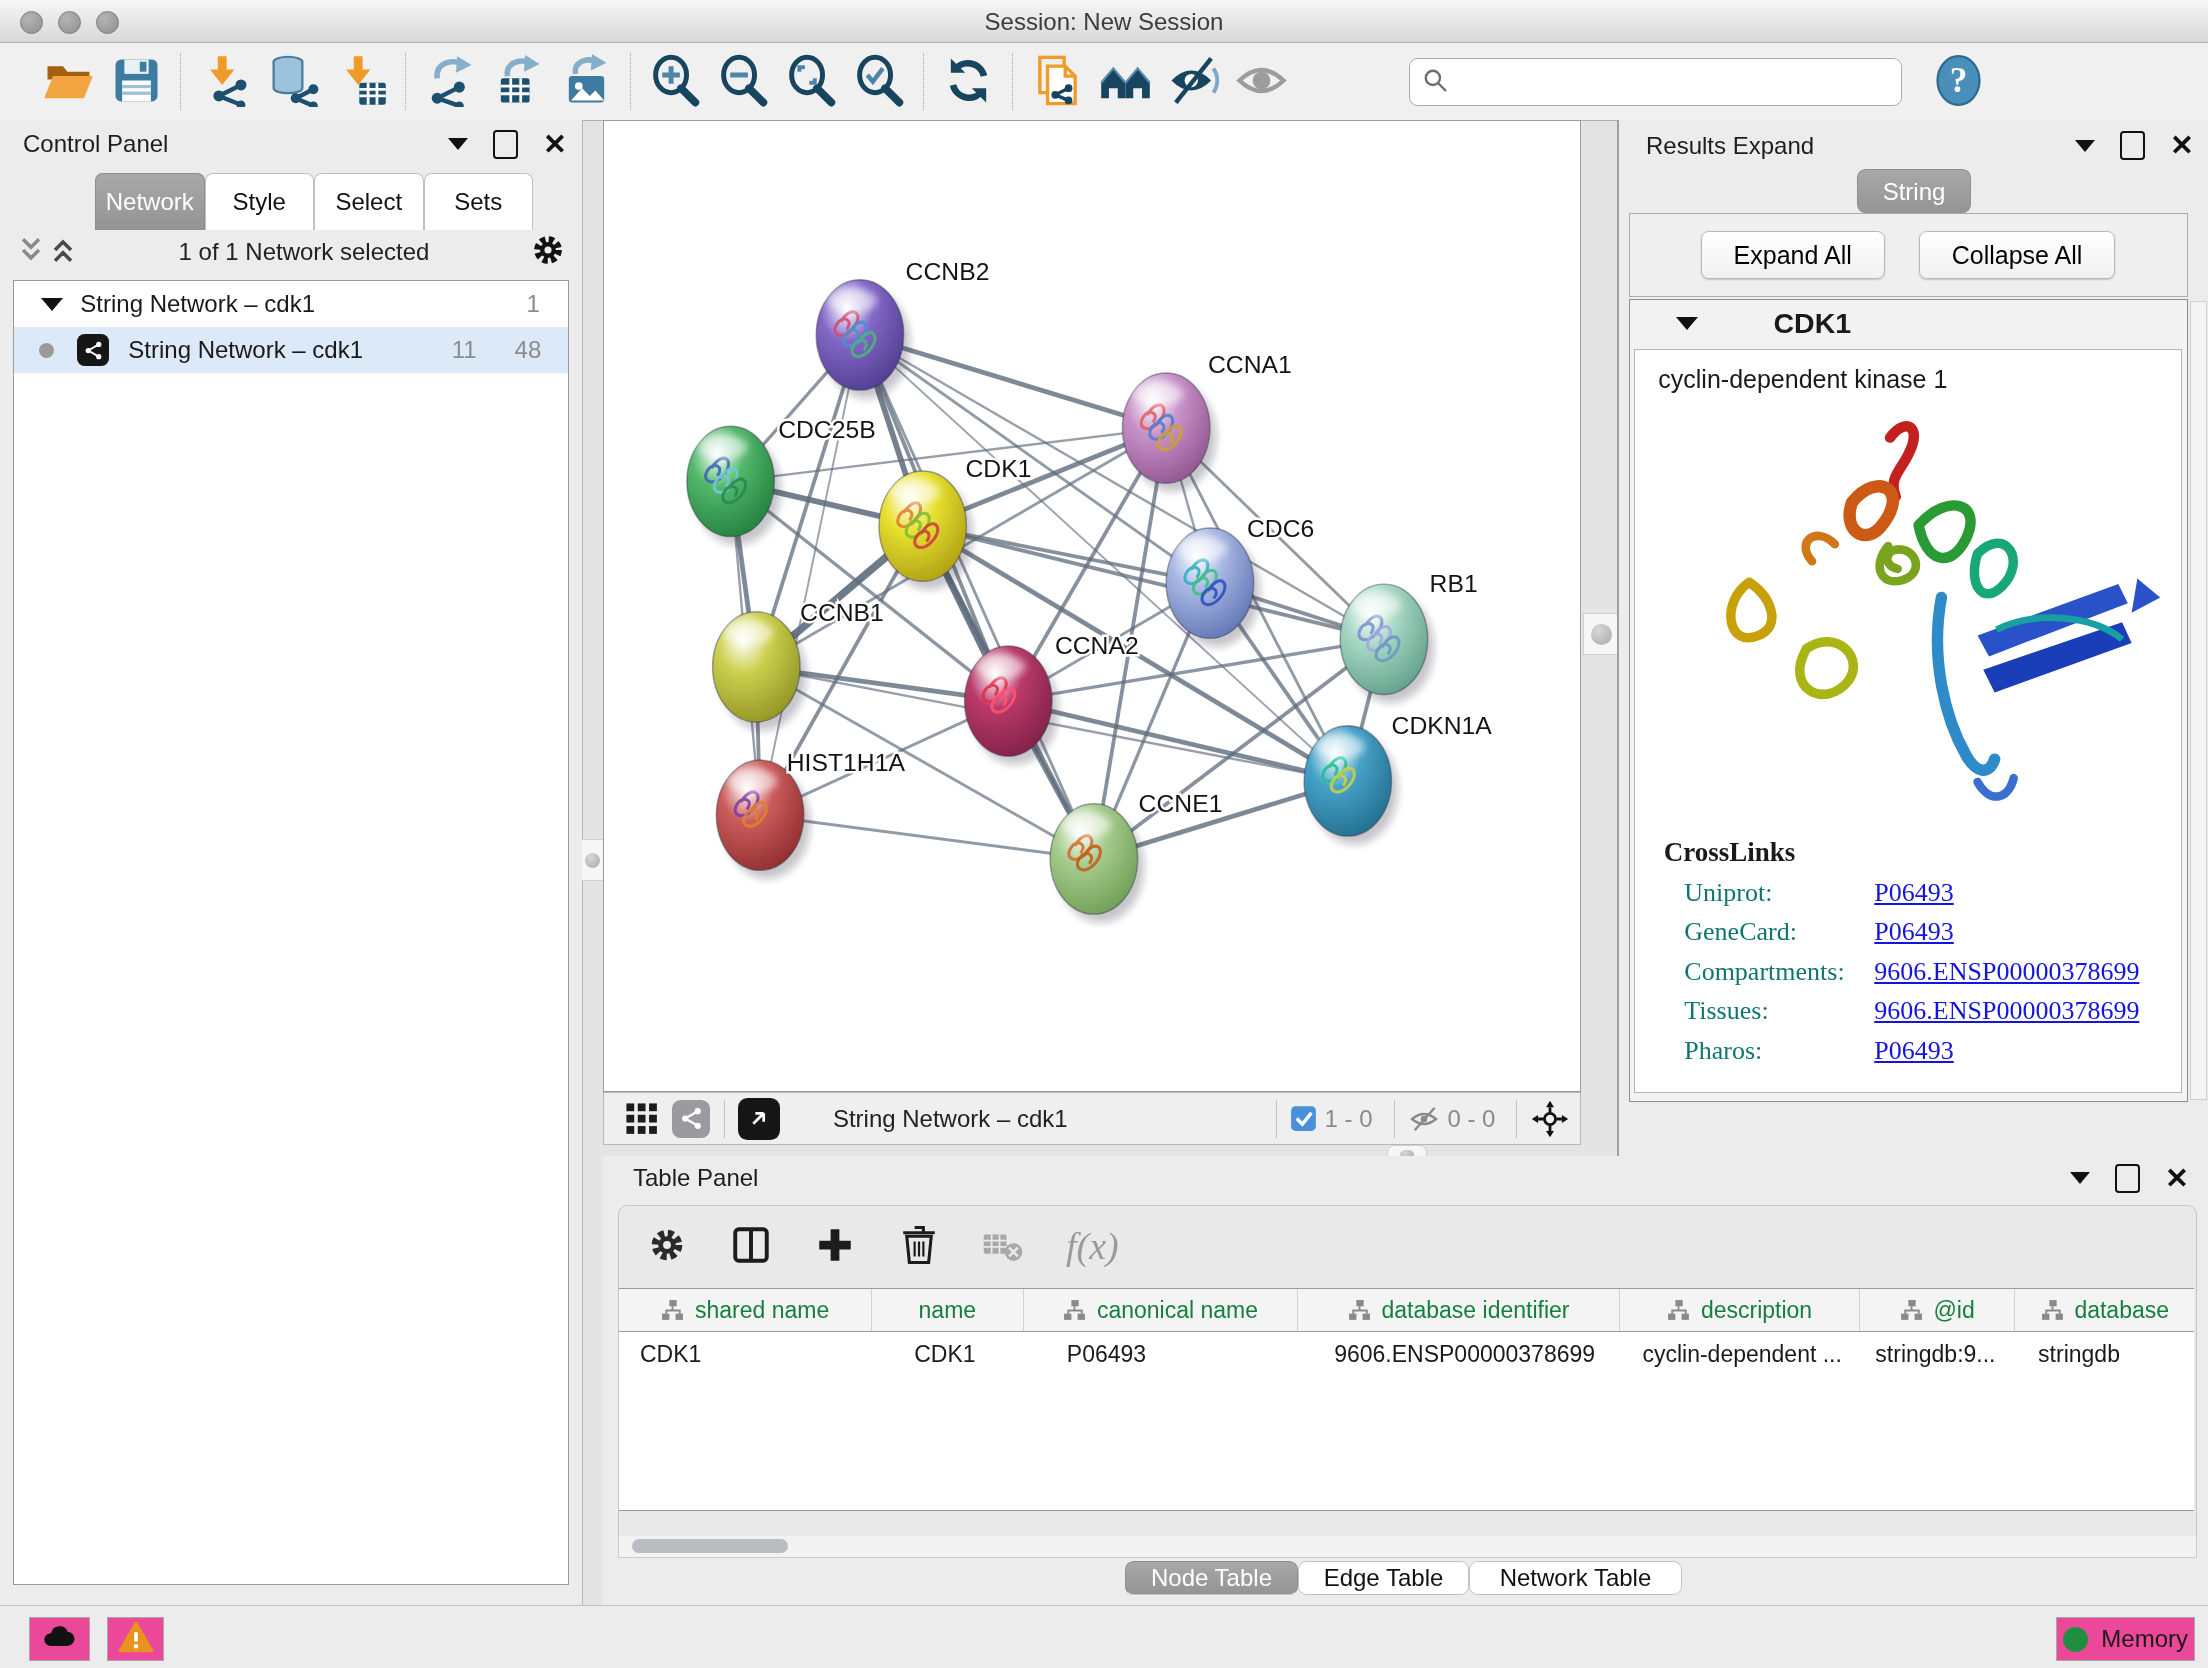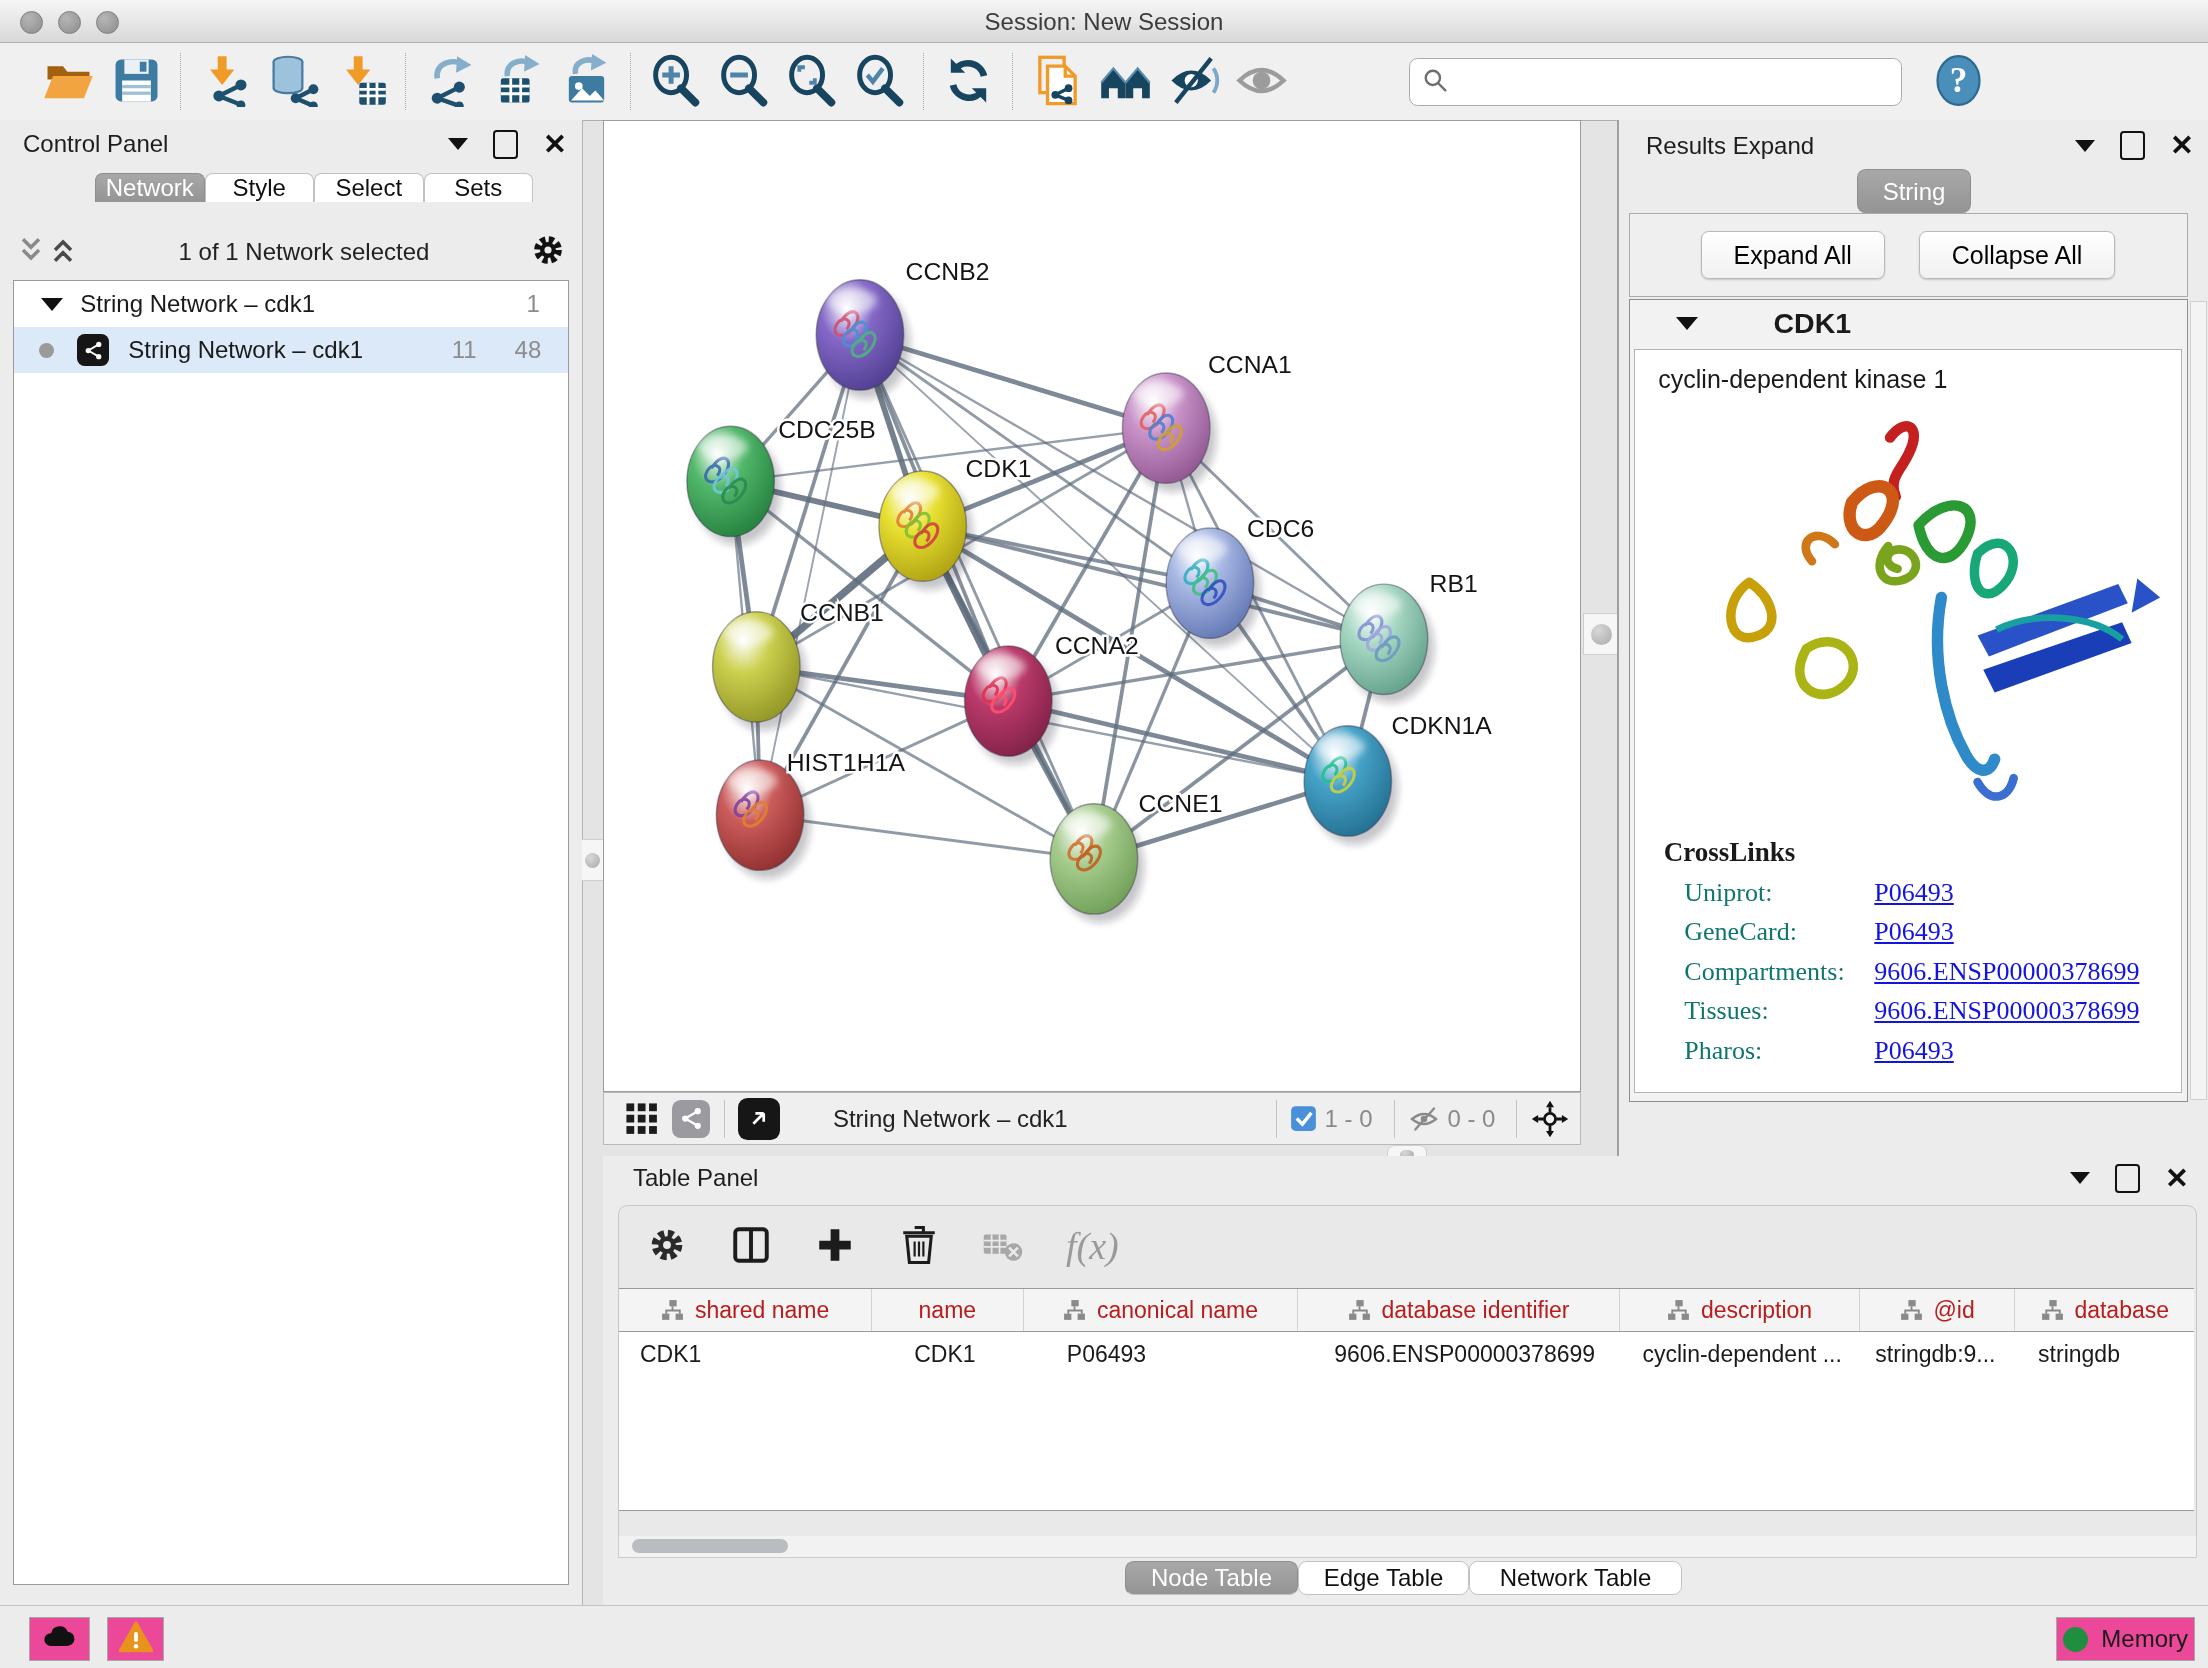--- a/index.html
+++ b/index.html
@@ -28,21 +28,21 @@
 
   
   .panel-title{font-size:24px;color:#1d1d1d;}
   .panel-ctrls{display:flex;gap:25px;align-items:center;}
   .tri-down{width:0;height:0;border-left:10.5px solid transparent;border-right:10.5px solid transparent;
     border-top:12.4px solid #111;}
   .float-box{width:21px;height:25px;border:2.9px solid #111;border-radius:3.8px;}
   .close-x{font-size:28.5px;font-weight:bold;color:#111;line-height:25px;}
 
   .tab{display:inline-block;background:#fff;border:1px solid #c2c2c2;border-bottom:none;
-    border-radius:7.6px 7.6px 0 0;font-size:24px;padding:0 0;text-align:center;color:#111;}
+    border-radius:7.6px 7.6px 0 0;font-size:24px;padding:14px 0;text-align:center;color:#111;}
   .tab.sel{background:linear-gradient(#a8a8a8,#949494);color:#fff;border-color:#8e8e8e;}
 
   
   .control-panel{left:0;top:120px;width:582px;height:1486px;background:#ececec;
     border-right:1px solid #b4b4b4;}
   .cp-header{position:absolute;left:23px;top:9.5px;right:15px;display:flex;justify-content:space-between;align-items:center;}
   .cp-tabs{position:absolute;left:95px;top:53px;width:438px;display:flex;}
   .cp-tabs .tab{flex:1;}
   .cp-sub{position:absolute;left:15px;top:107px;right:15px;height:49px;display:flex;align-items:center;}
   .cp-sub .status{flex:1;text-align:center;font-size:24px;color:#222;}
@@ -99,21 +99,21 @@
   
   .table-pane{left:603px;top:1156px;width:1605px;height:450px;background:#ececec;}
   .tp-header{position:absolute;left:30px;top:7.6px;right:19px;display:flex;justify-content:space-between;align-items:center;}
   .tp-box{position:absolute;left:15px;top:49px;width:1577px;height:331px;background:#e9e9e9;
     border:1px solid #c6c6c6;border-radius:9.5px 9.5px 0 0;}
   .tp-toolbar{height:80px;display:flex;align-items:center;gap:42px;padding-left:27px;}
   .tp-toolbar svg{width:42px;height:42px;}
   .fx{font-family:"Liberation Serif",serif;font-style:italic;font-size:38px;color:#9a9a9a;}
   .tbl{position:absolute;left:0;top:82px;width:1575px;height:221px;background:#fff;border:1px solid #9a9a9a;border-left:none;border-right:none;}
   .tbl-head{display:flex;height:42px;background:#f4f4f4;border-bottom:1px solid #9a9a9a;}
-  .th{display:flex;align-items:center;justify-content:center;gap:9.5px;font-size:23px;color:#b91c1c;
+  .th{display:flex;align-items:center;justify-content:center;gap:9.5px;font-size:23px;color:#15803d;
     border-right:1px solid #d2d2d2;overflow:hidden;white-space:nowrap;}
   .th svg{width:25px;height:25px;flex:0 0 auto;}
   .tbl-row{display:flex;height:44px;}
   .td{font-size:23px;display:flex;align-items:center;padding-left:21px;overflow:hidden;white-space:nowrap;}
   .hscroll{position:absolute;left:15px;top:380px;width:1577px;height:21px;background:#f2f2f2;border:1px solid #cccccc;border-top:none;}
   .hthumb{position:absolute;left:13.3px;top:2.9px;width:156px;height:14.3px;border-radius:7.6px;background:#b9bdc1;}
   .tp-tabs{position:absolute;left:522px;top:405px;display:flex;}
   .tp-tabs .tab{border-radius:8.6px;padding:2px 0;border-bottom:1px solid #c2c2c2;}
   .tp-tabs .tab.sel{border-radius:8.6px;}
 

